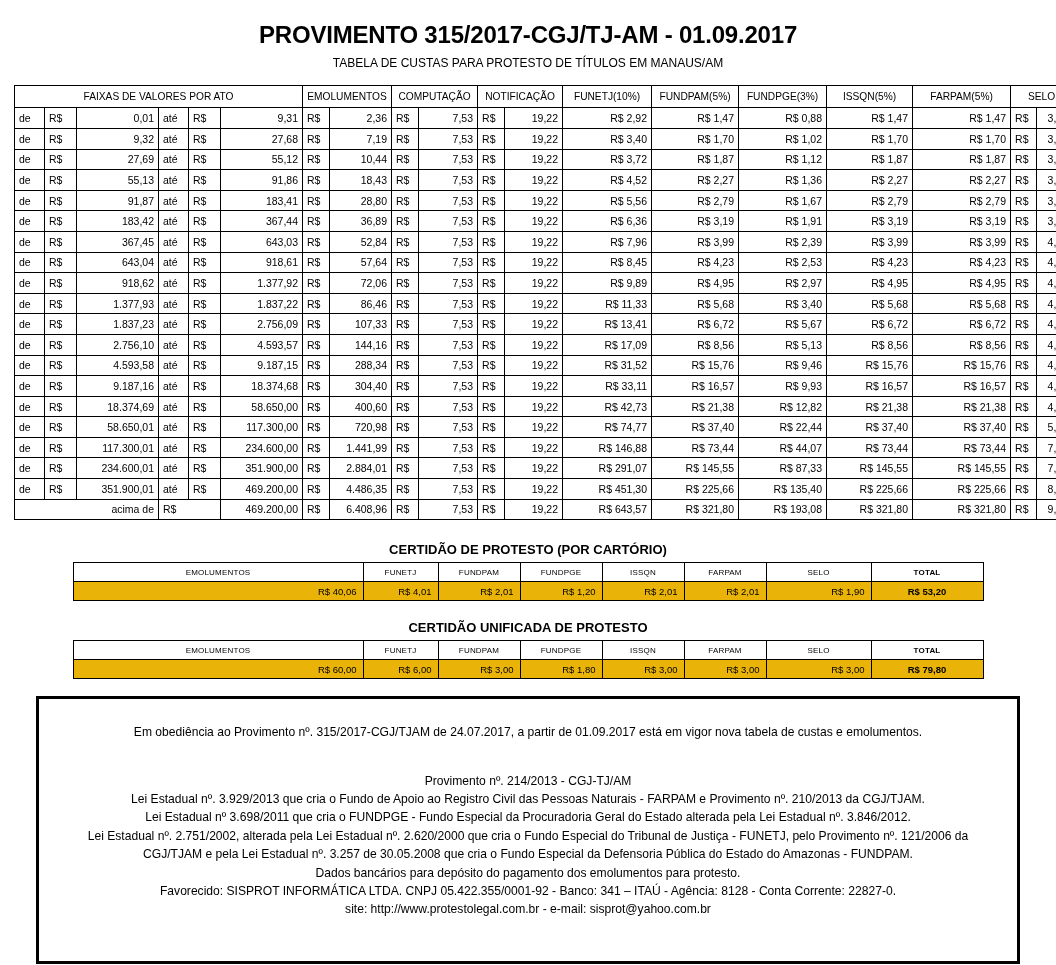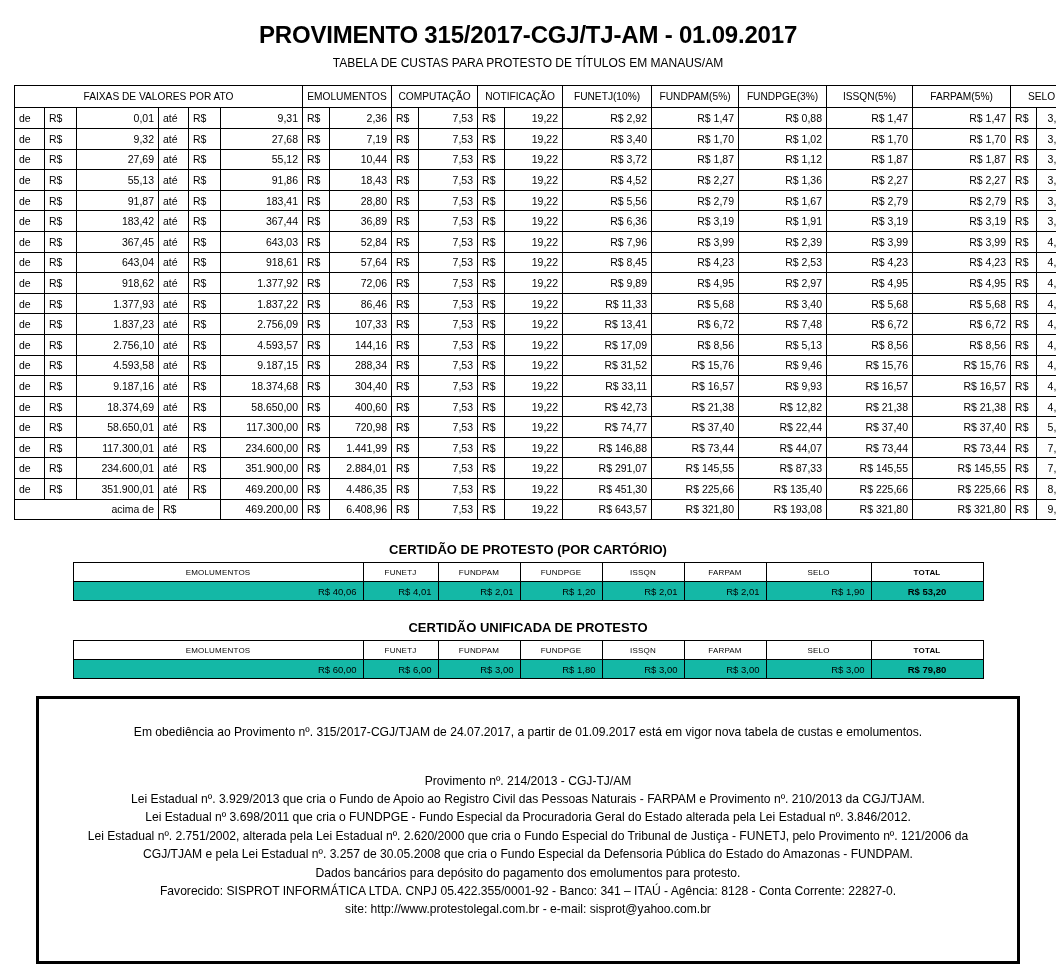--- a/index.html
+++ b/index.html
@@ -69,21 +69,21 @@
     width: 910px;
     font-size: 8px;
   }
   table.small th, table.small td {
     border: 1.2px solid #000;
     height: 19px;
     padding: 0 6px;
     white-space: nowrap;
   }
   table.small th { font-weight: normal; text-align: center; letter-spacing: 0.2px; }
-  table.small td { background: #14b8a6; text-align: right; font-size: 9.5px; }
+  table.small td { background: #eab308; text-align: right; font-size: 9.5px; }
   table.small td.total-cell { font-weight: bold; text-align: center; }
   table.small th.total-head { font-weight: bold; }
 
   
   .legal-box {
     margin: 17px 36px 0 36px;
     border: 3px solid #000;
     padding: 24px 18px 28px 18px;
     text-align: center;
     font-size: 12.1px;
@@ -361,21 +361,21 @@
             <td class="cell-rs">R$</td>
             <td class="cell-num">2.756,09</td>
             <td class="cell-money-l">R$</td>
             <td class="cell-money-r">107,33</td>
             <td class="cell-money-l">R$</td>
             <td class="cell-money-r">7,53</td>
             <td class="cell-money-l">R$</td>
             <td class="cell-money-r">19,22</td>
             <td class="cell-right">R$ 13,41</td>
             <td class="cell-right">R$ 6,72</td>
-            <td class="cell-right">R$ 7,48</td>
+            <td class="cell-right">R$ 5,67</td>
             <td class="cell-right">R$ 6,72</td>
             <td class="cell-right">R$ 6,72</td>
             <td class="cell-money-l">R$</td>
             <td class="cell-money-r">4,90</td>
           </tr>
           <tr>
             <td class="cell-de">de</td>
             <td class="cell-rs">R$</td>
             <td class="cell-num">2.756,10</td>
             <td class="cell-ate">até</td>

